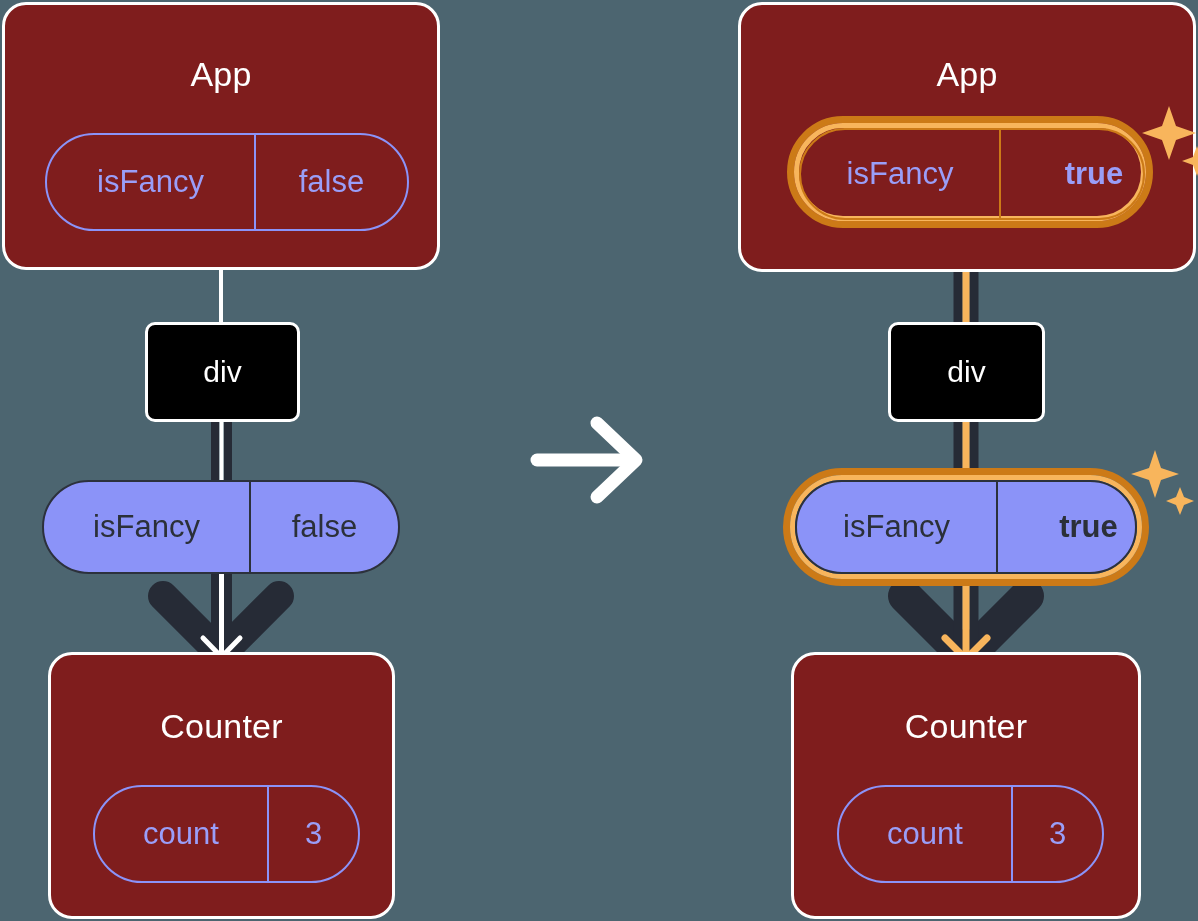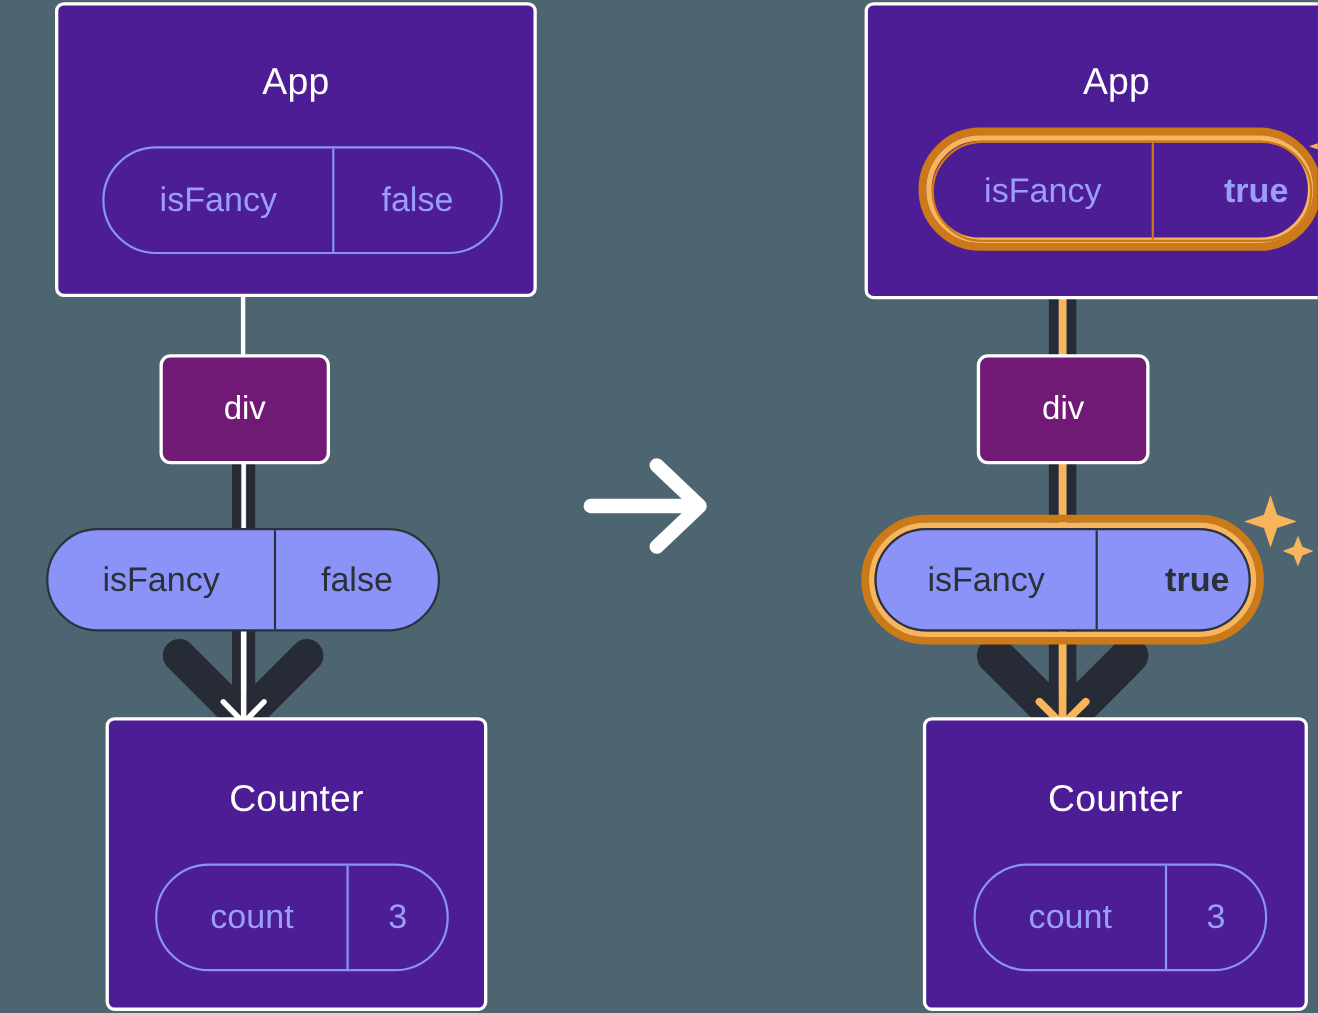--- a/index.html
+++ b/index.html
@@ -8,36 +8,35 @@
     background:#4c6570;
     font-family:"Liberation Sans", sans-serif;
     position:relative;
   }
   .stage{position:absolute;left:0;top:0;width:1198px;height:921px;}
   svg.layer{position:absolute;left:0;top:0;width:1198px;height:921px;overflow:visible;}
   .node{position:absolute;box-sizing:border-box;}
 
   
   .compbox{
-    background:#4c1d95;
+    background:#7f1d1d;
     border:3px solid #ffffff;
-    border-radius:8px;
-    margin-left:48px;
+    border-radius:24px;
   }
   .comptitle{
     position:absolute;left:0;right:0;
     text-align:center;
     color:#ffffff;
     font-size:34px;
     font-weight:400;
     letter-spacing:.2px;
   }
   
   .divbox{
-    background:#701a75;
+    background:#000000;
     border:3px solid #ffffff;
     border-radius:10px;
     display:flex;align-items:center;justify-content:center;
     color:#ffffff;font-size:30px;
   }
 
   
   .pill-outline{
     border:2px solid #8b93f8;
     border-radius:999px;

